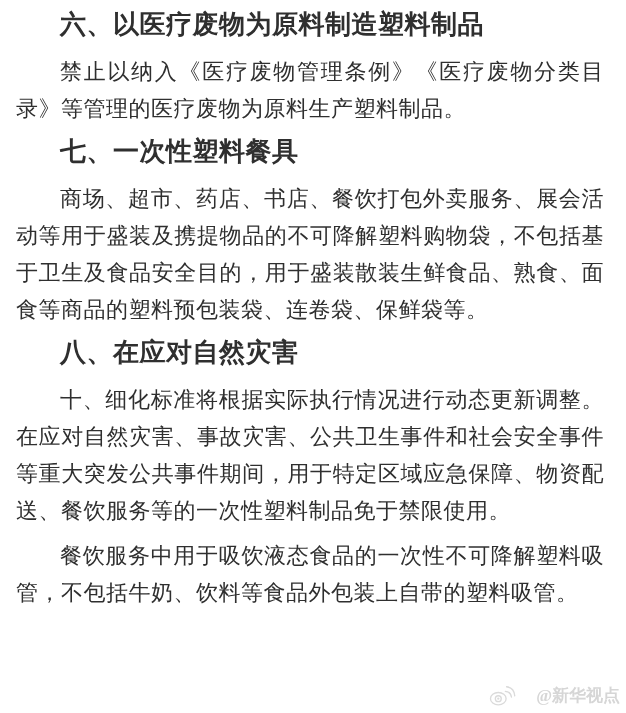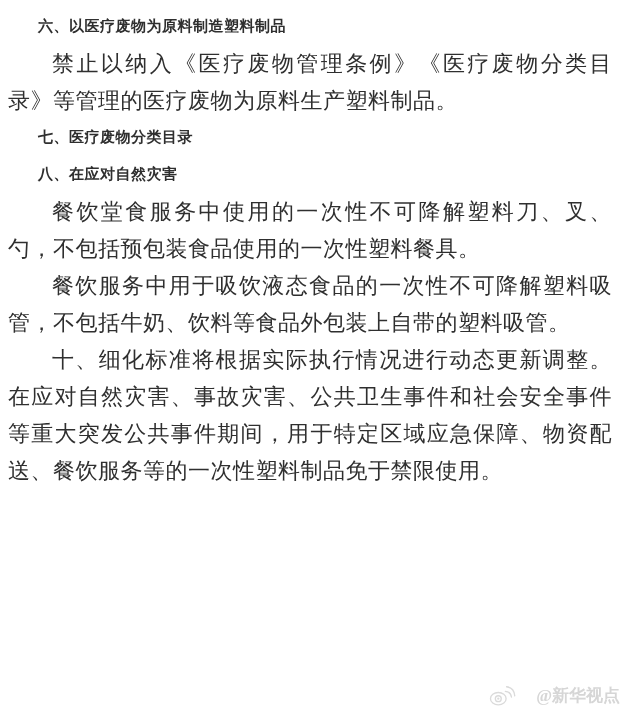--- a/index.html
+++ b/index.html
@@ -16,28 +16,29 @@
       color: #2f2f2f;
     }
     .doc {
       padding: 8px 14px 0 8px;
       font-size: 22px;
       line-height: 37px;
     }
     .section-heading {
       margin: 0;
       padding: 0;
-      font-size: 15px;
+      font-size: 26px;
       font-weight: bold;
       text-indent: 2em;
       line-height: 37px;
       letter-spacing: 0.5px;
+      font-family: Liberation Mono, monospace;
     }
     .section-paragraph {
-      margin: 0;
+      margin: 8px;
       padding: 0;
       text-indent: 2em;
       text-align: justify;
       letter-spacing: 0.5px;
     }
     .watermark {
       position: absolute;
       right: 6px;
       bottom: 6px;
       display: flex;
@@ -55,28 +56,28 @@
     }
   </style>
 </head>
 <body>
 
 <div class="doc">
 
   <h2 class="section-heading">六、以医疗废物为原料制造塑料制品</h2>
   <p class="section-paragraph">禁止以纳入《医疗废物管理条例》《医疗废物分类目录》等管理的医疗废物为原料生产塑料制品。</p>
 
-  <h2 class="section-heading">七、医疗废物分类目录</h2>
+  <h2 class="section-heading">七、一次性塑料餐具</h2>
+  <p class="section-paragraph">商场、超市、药店、书店、餐饮打包外卖服务、展会活动等用于盛装及携提物品的不可降解塑料购物袋，不包括基于卫生及食品安全目的，用于盛装散装生鲜食品、熟食、面食等商品的塑料预包装袋、连卷袋、保鲜袋等。</p>
 
   <h2 class="section-heading">八、在应对自然灾害</h2>
-  <p class="section-paragraph">餐饮堂食服务中使用的一次性不可降解塑料刀、叉、勺，不包括预包装食品使用的一次性塑料餐具。</p>
+
+  <p class="section-paragraph">十、细化标准将根据实际执行情况进行动态更新调整。在应对自然灾害、事故灾害、公共卫生事件和社会安全事件等重大突发公共事件期间，用于特定区域应急保障、物资配送、餐饮服务等的一次性塑料制品免于禁限使用。</p>
 
   <p class="section-paragraph">餐饮服务中用于吸饮液态食品的一次性不可降解塑料吸管，不包括牛奶、饮料等食品外包装上自带的塑料吸管。</p>
-
-  <p class="section-paragraph">十、细化标准将根据实际执行情况进行动态更新调整。在应对自然灾害、事故灾害、公共卫生事件和社会安全事件等重大突发公共事件期间，用于特定区域应急保障、物资配送、餐饮服务等的一次性塑料制品免于禁限使用。</p>
 
 </div>
 
 <div class="watermark">
   <span>
     <svg width="28" height="24" viewBox="0 0 34 29">
       <g fill="none" stroke="#d6d6d6" stroke-width="1.6" stroke-linecap="round">
         <ellipse cx="12.5" cy="19" rx="9.5" ry="7.5"></ellipse>
         <circle cx="12.5" cy="19" r="3.6"></circle>
         <path d="M21 10 q6.5 0.5 7.5 7"></path>

